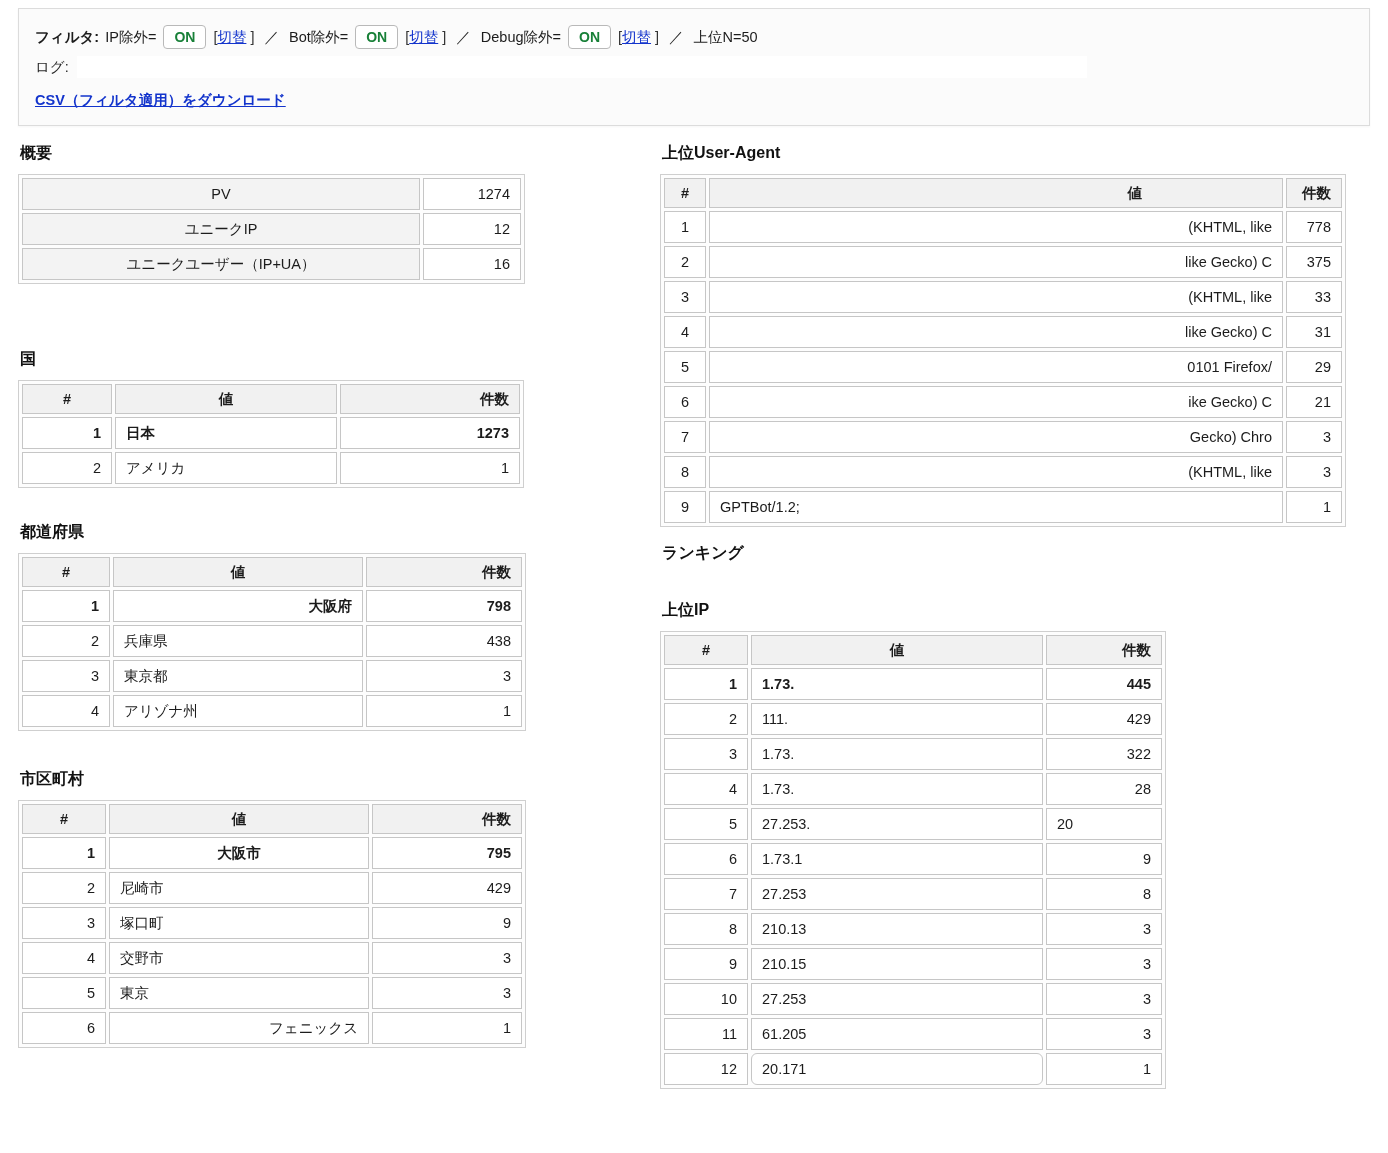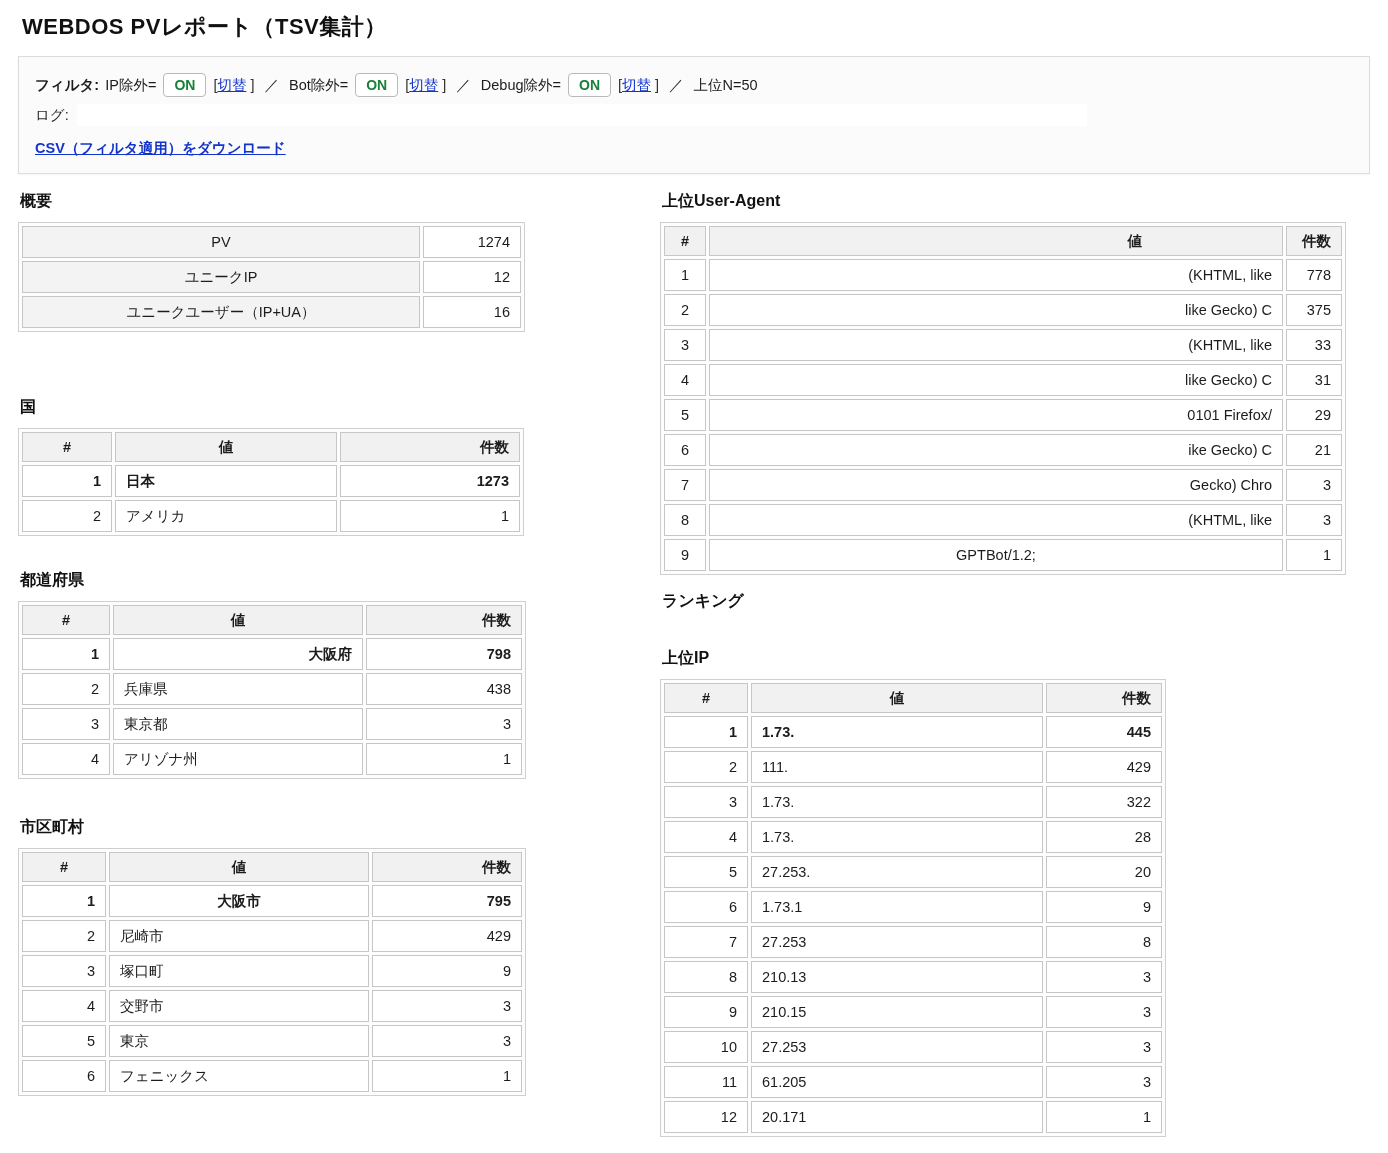--- a/index.html
+++ b/index.html
@@ -78,21 +78,20 @@
   td.label-cell { background: #f3f3f3; }
   tr.bold-row td { font-weight: bold; }
   table.ua-table thead th:nth-child(2) { text-align: right !important; padding-right: 140px; }
   .tbl-margin { margin-bottom: 0; }
 </style>
 </head>
 <body>
 
 <div class="page">
 
-  <h1 class="page-title">WEBDOS PVレポート（TSV集計）</h1>
 
   <div class="filter-box">
     <div class="filter-line">
       <span class="filter-label">フィルタ:</span>
       <span>IP除外=</span>
       <span class="on-badge">ON</span>
       <span class="toggle-wrap"><span>[</span><a class="toggle-link">切替</a><span> ]</span></span>
       <span class="sep">／</span>
       <span>Bot除外=</span>
       <span class="on-badge">ON</span>
@@ -239,21 +238,21 @@
               <td style="text-align: left;">交野市</td>
               <td style="text-align: right;">3</td>
             </tr>
             <tr>
               <td style="text-align: right;">5</td>
               <td style="text-align: left;">東京</td>
               <td style="text-align: right;">3</td>
             </tr>
             <tr>
               <td style="text-align: right;">6</td>
-              <td style="text-align: left;">フェニックス</td>
+              <td style="text-align: right;">フェニックス</td>
               <td style="text-align: right;">1</td>
             </tr>
           </tbody>
         </table>
     </div>
 
     <div class="col-right">
       <h2 class="sec-heading">上位User-Agent</h2>
       <table class="ua-table">
           <colgroup>
@@ -304,21 +303,21 @@
               <td style="text-align: right;">Gecko) Chro</td>
               <td style="text-align: right;">3</td>
             </tr>
             <tr>
               <td style="text-align: center;">8</td>
               <td style="text-align: right;">(KHTML, like</td>
               <td style="text-align: right;">3</td>
             </tr>
             <tr>
               <td style="text-align: center;">9</td>
-              <td style="text-align: center;">GPTBot/1.2;</td>
+              <td style="text-align: left;">GPTBot/1.2;</td>
               <td style="text-align: right;">1</td>
             </tr>
           </tbody>
         </table>
 
       <h2 class="sec-heading mt-ranking">ランキング</h2>
       <h2 class="sec-heading mt-topip">上位IP</h2>
       <table class="mt-iptable">
           <colgroup>
             <col style="width: 84px;">
@@ -349,21 +348,21 @@
               <td style="text-align: right;">322</td>
             </tr>
             <tr>
               <td style="text-align: right;">4</td>
               <td style="text-align: left;">1.73.</td>
               <td style="text-align: right;">28</td>
             </tr>
             <tr>
               <td style="text-align: right;">5</td>
               <td style="text-align: left;">27.253.</td>
-              <td style="text-align: right;">20</td>
+              <td style="text-align: left;">20</td>
             </tr>
             <tr>
               <td style="text-align: right;">6</td>
               <td style="text-align: left; margin-left: 31px;">1.73.1</td>
               <td style="text-align: right;">9</td>
             </tr>
             <tr>
               <td style="text-align: right;">7</td>
               <td style="text-align: left;">27.253</td>
               <td style="text-align: right;">8</td>
@@ -383,21 +382,21 @@
               <td style="text-align: left;">27.253</td>
               <td style="text-align: right;">3</td>
             </tr>
             <tr>
               <td style="text-align: right;">11</td>
               <td style="text-align: left;">61.205</td>
               <td style="text-align: right;">3</td>
             </tr>
             <tr>
               <td style="text-align: right;">12</td>
-              <td style="text-align: left;">20.171</td>
+              <td style="text-align: left; border-radius: 6px;">20.171</td>
               <td style="text-align: right;">1</td>
             </tr>
           </tbody>
         </table>
     </div>
 
   </div>
 </div>
 
 </body></html>

